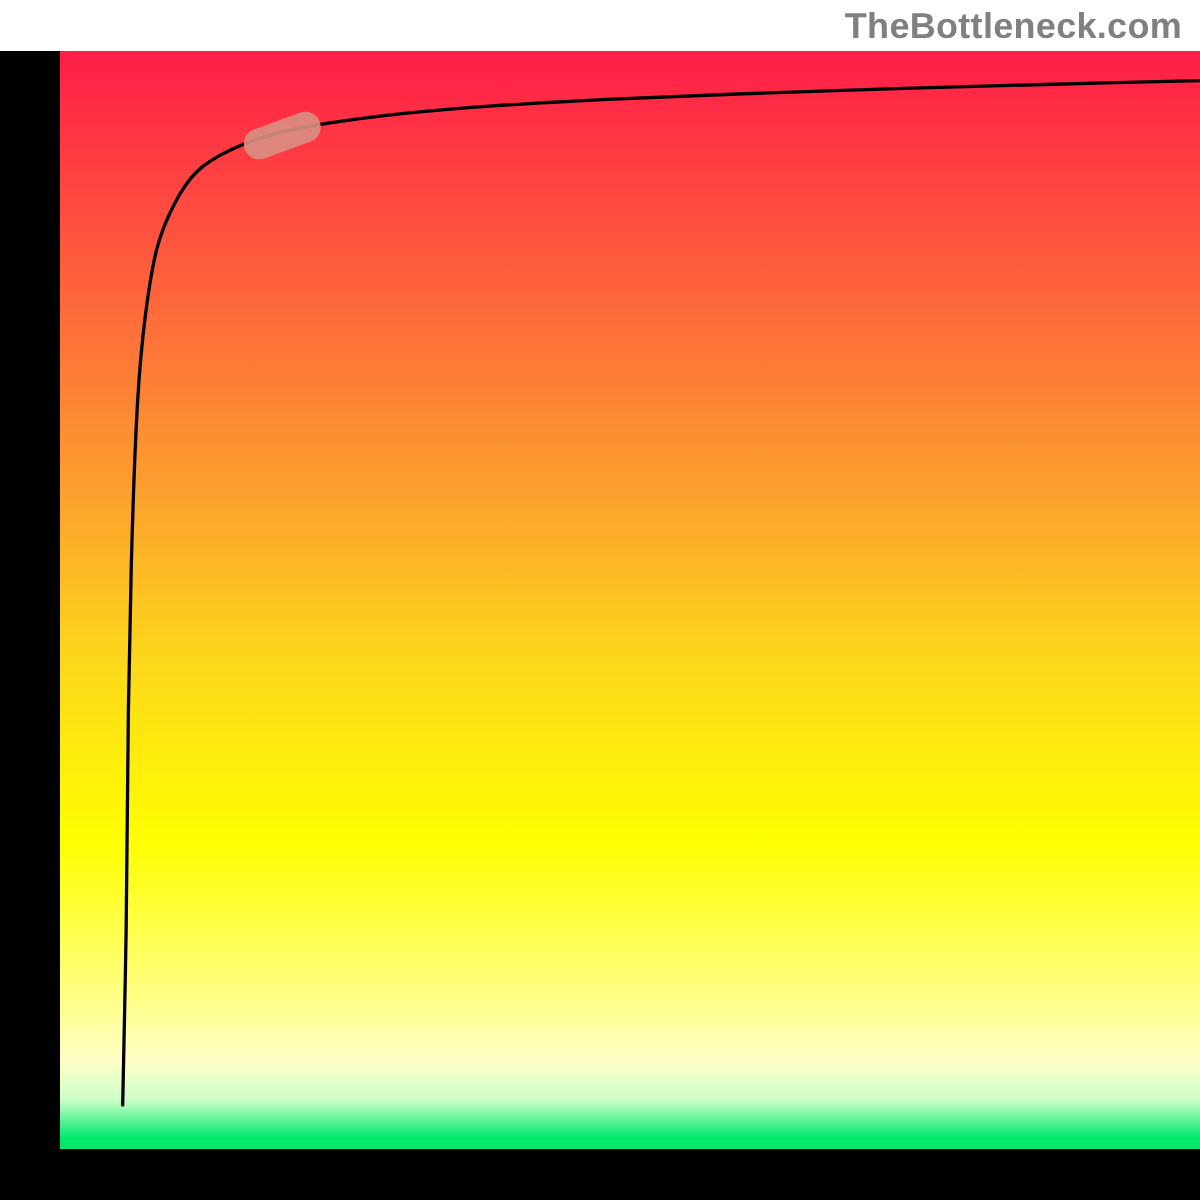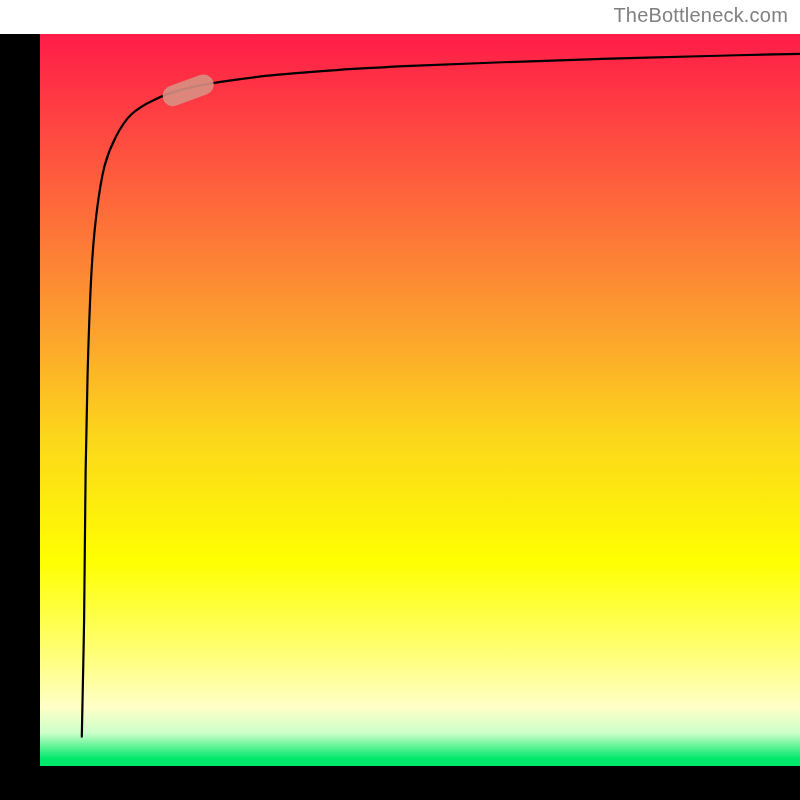--- a/index.html
+++ b/index.html
@@ -13,22 +13,22 @@
   }
   .frame {
     position: relative;
     width: 800px;
     height: 800px;
   }
   .watermark {
     position: absolute;
     top: 4px;
     right: 12px;
-    font-size: 20px;
-    font-weight: 400;
+    font-size: 24px;
+    font-weight: 700;
     color: #808080;
     letter-spacing: 0.2px;
     user-select: none;
   }
   svg {
     position: absolute;
     top: 0;
     left: 0;
   }
 </style>

